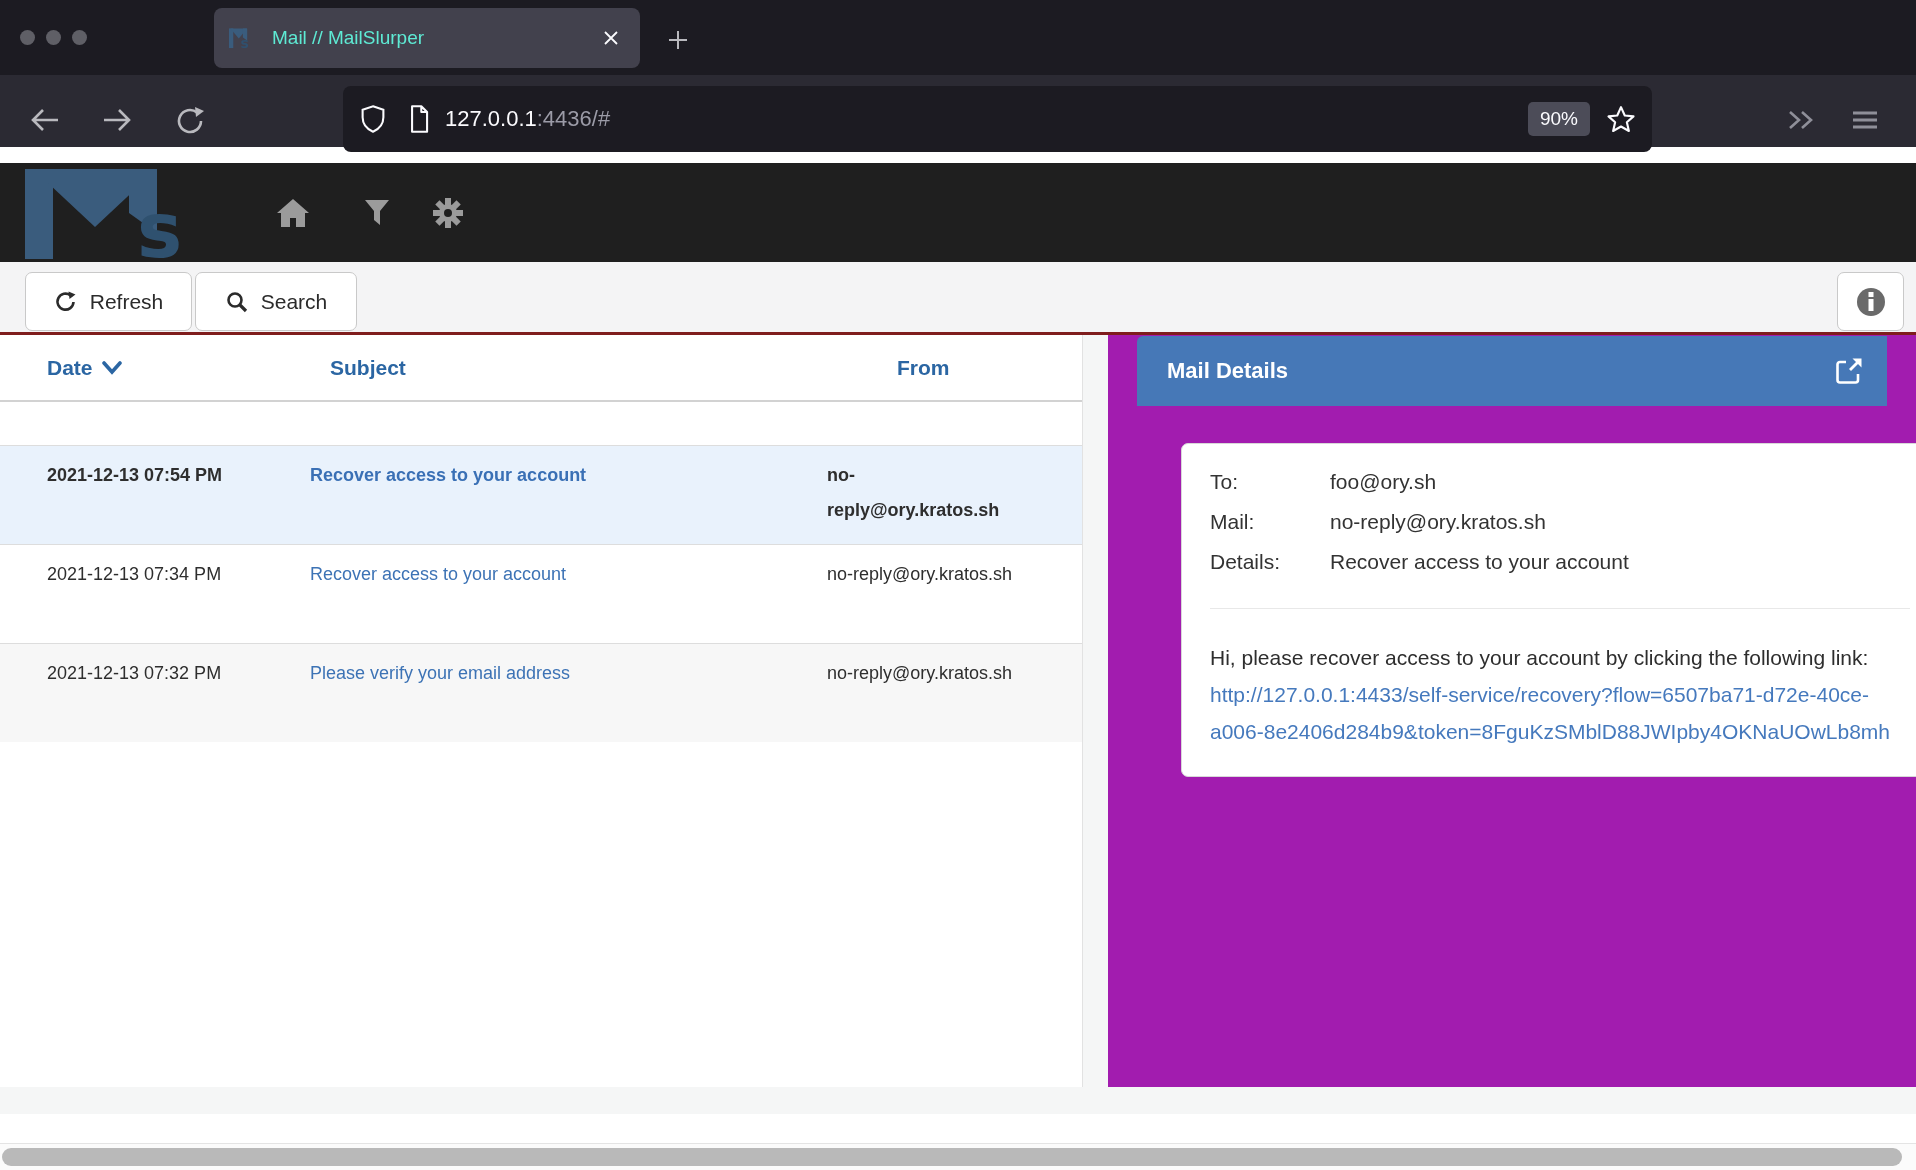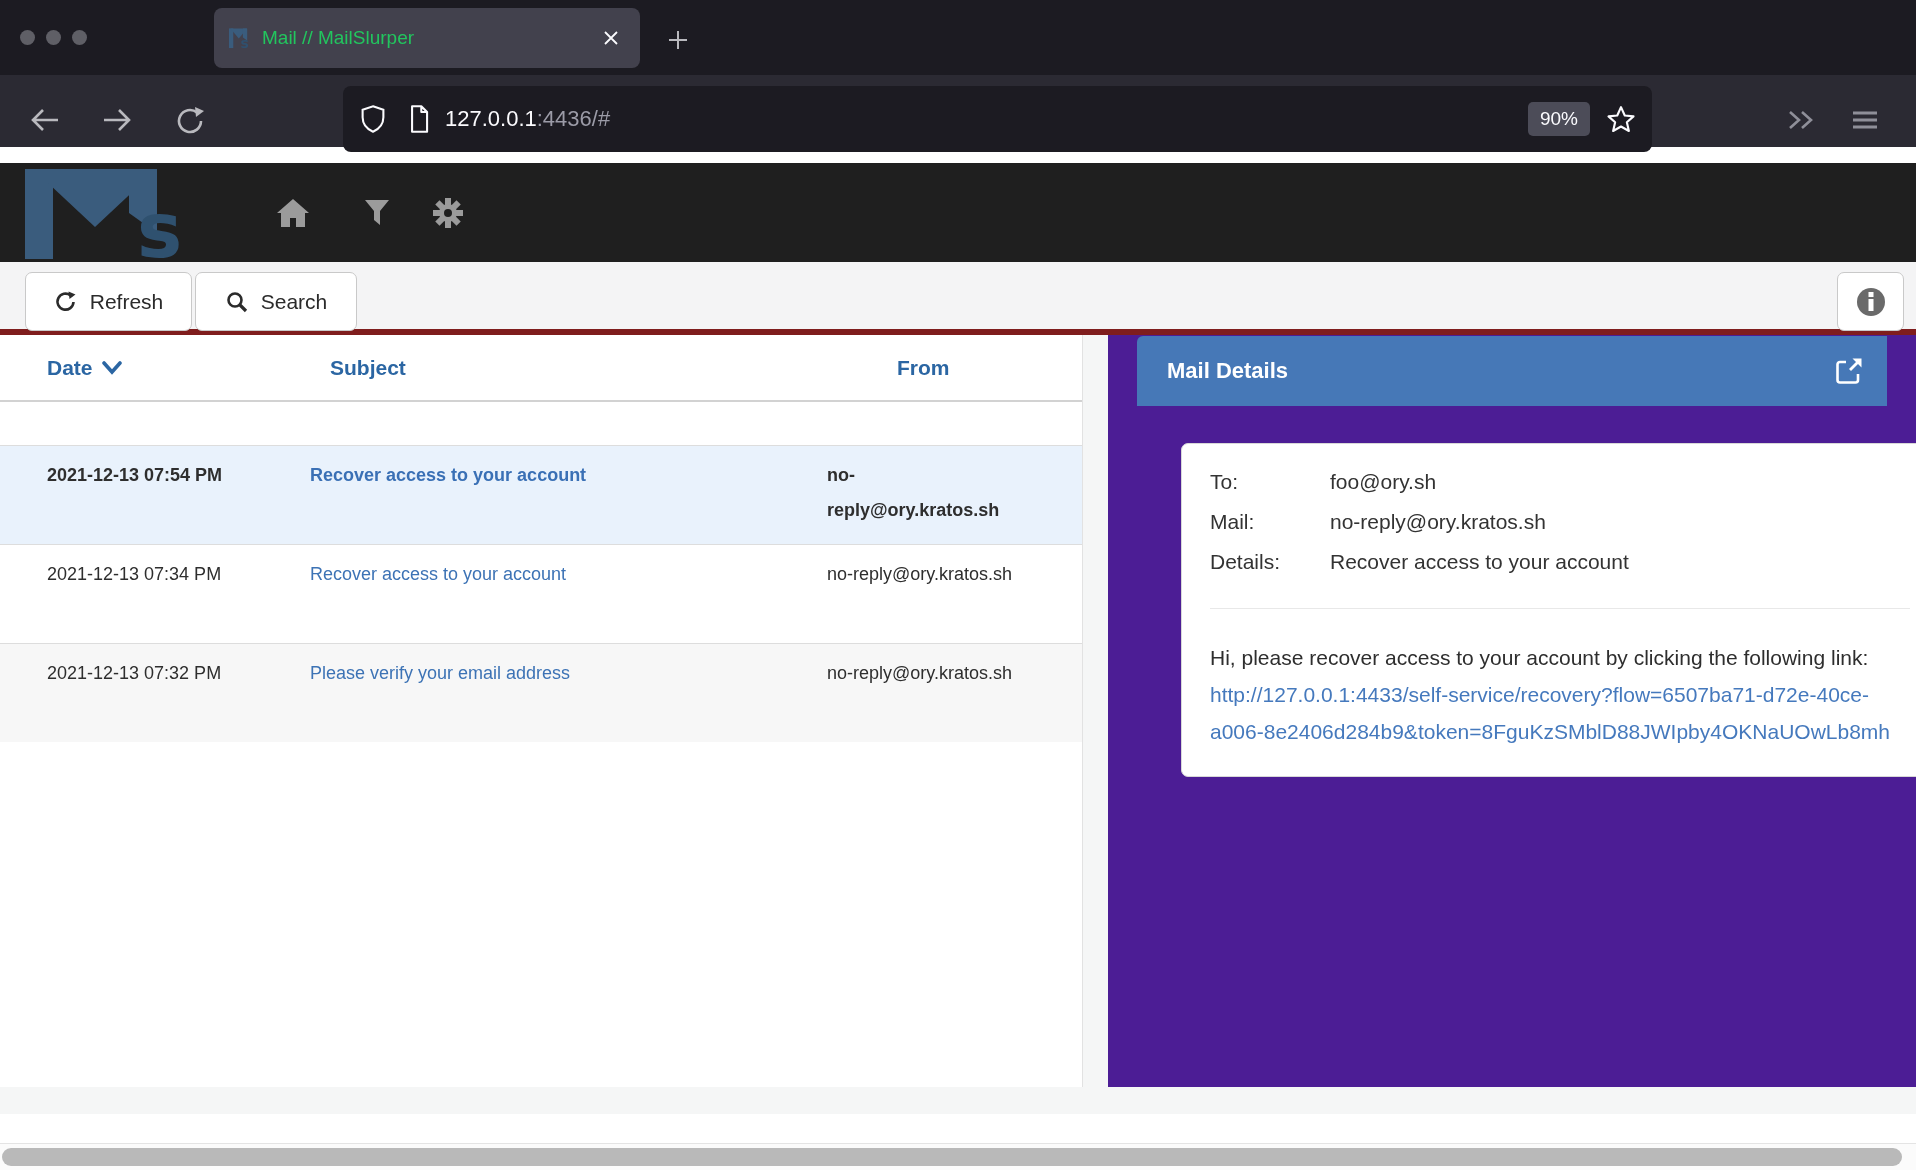--- a/index.html
+++ b/index.html
@@ -5,57 +5,57 @@
   html,body{margin:0;padding:0;background:#fff;}
   body{width:1916px;height:1170px;overflow:hidden;font-family:"Liberation Sans","DejaVu Sans",sans-serif;position:relative;}
   .abs{position:absolute;}
   svg{display:block;}
 
   
   .tabbar{position:absolute;left:0;top:0;width:1916px;height:75px;background:#1c1b22;}
   .dots{position:absolute;left:20px;top:30px;display:flex;gap:11px;}
   .dots span{width:15px;height:15px;border-radius:50%;background:#5f5f66;display:block;}
   .tab{position:absolute;left:214px;top:8px;width:426px;height:60px;background:#42414d;border-radius:8px;display:flex;align-items:center;padding:0 14px;box-sizing:border-box;}
-  .tab-title{color:#22c55e;font-size:19px;margin-left:10px;flex:1;white-space:nowrap;overflow:hidden;}
+  .tab-title{color:#5eead4;font-size:19px;margin-left:20px;flex:1;white-space:nowrap;overflow:hidden;}
   .tab-close{width:30px;height:30px;display:flex;align-items:center;justify-content:center;border-radius:4px;}
   .newtab{position:absolute;left:660px;top:22px;width:36px;height:36px;display:flex;align-items:center;justify-content:center;border-radius:4px;}
 
   
   .navbar{position:absolute;left:0;top:75px;width:1916px;height:72px;background:#2b2a33;}
   .navbtn{position:absolute;top:30px;width:34px;height:30px;}
   .urlbar{position:absolute;left:343px;top:11px;width:1309px;height:66px;background:#1c1b22;border-radius:8px;display:flex;align-items:center;padding:0 16px;box-sizing:border-box;}
   .url-text{font-size:22px;color:#fbfbfe;margin-left:14px;flex:1;white-space:nowrap;}
   .url-dim{color:#9b9ba7;}
   .zoom-badge{background:#4c4c58;color:#fbfbfe;font-size:19px;border-radius:5px;padding:6px 12px;margin-right:16px;}
   .navright{position:absolute;top:30px;}
 
   
   .appheader{position:absolute;left:0;top:163px;width:1916px;height:99px;background:#1f1f1f;}
   .appicon{position:absolute;top:0;width:56px;height:99px;display:flex;align-items:center;justify-content:center;}
 
   
-  .toolbar{position:absolute;left:0;top:262px;width:1916px;height:73px;background:#f4f4f5;border-bottom:6px solid #7f1d1d;box-sizing:border-box;}
+  .toolbar{position:absolute;left:0;top:262px;width:1916px;height:73px;background:#f4f4f5;border-bottom:3px solid #7f1d1d;box-sizing:border-box;}
   .btn{position:absolute;top:10px;height:59px;background:#fff;border:1px solid #c9c9c9;border-radius:7px;display:flex;align-items:center;justify-content:center;gap:12px;font-size:21px;color:#2b2b2b;box-sizing:border-box;}
 
   
   .page{position:absolute;left:0;top:335px;width:1916px;height:835px;background:#f5f6f6;}
   .list-panel{position:absolute;left:0;top:0;width:1083px;height:752px;background:#fff;border-right:1px solid #e2e2e2;box-sizing:border-box;}
   .lhead{display:grid;grid-template-columns:263px 517px 1fr;padding-left:47px;height:65px;align-items:center;border-bottom:2px solid #d2d2d2;font-weight:bold;font-size:21px;color:#2b66a3;}
   .lhead .h-sub{padding-left:20px;}
   .lhead .h-from{padding-left:70px;}
   .h-date{display:flex;align-items:center;gap:9px;}
   .rows{margin-top:43px;}
   .mrow{display:grid;grid-template-columns:263px 517px 1fr;padding:12px 0 12px 47px;border-top:1px solid #ddd;min-height:74px;font-size:18px;line-height:35px;color:#2e2e2e;}
   .mrow.sel{background:#e9f2fc;font-weight:bold;}
   .mrow.stripe{background:#f7f7f7;}
   .subj{color:#3d73b5;text-decoration:none;cursor:pointer;}
   .mrow.sel .subj{color:#3a70b5;}
   .from-cell span{display:inline-block;max-width:190px;}
 
-  .details-panel{position:absolute;left:1108px;top:0;width:808px;height:752px;background:#4c1d95;box-sizing:border-box;}
+  .details-panel{position:absolute;left:1108px;top:0;width:808px;height:752px;background:#a21caf;box-sizing:border-box;}
   .dhead{position:absolute;left:29px;top:1px;width:750px;height:70px;background:#4678b7;border-radius:6px 0 0 0;display:flex;align-items:center;justify-content:space-between;padding:0 22px 0 30px;box-sizing:border-box;}
   .dhead-title{color:#fff;font-weight:bold;font-size:22px;}
   .dcard{position:absolute;left:29px;top:108px;width:758px;background:#fff;border:1px solid #d8d8d8;border-radius:7px;box-sizing:border-box;padding:18px 28px 26px 28px;margin-left:44px;}
   .fields{display:grid;grid-template-columns:120px 1fr;font-size:21px;line-height:40px;color:#333;}
   .dcard hr{border:none;border-top:1px solid #e8e8e8;margin:26px 0 30px 0;}
   .dbody{font-size:21px;line-height:37px;color:#2e2e2e;margin:0;}
   .dbody a{color:#4579bd;text-decoration:none;cursor:pointer;}
 
   .band-white{position:absolute;left:0;top:779px;width:1916px;height:29px;background:#fff;}
   .hscroll{position:absolute;left:0;top:808px;width:1916px;height:27px;background:#fbfbfb;border-top:1px solid #e4e4e4;box-sizing:border-box;}

